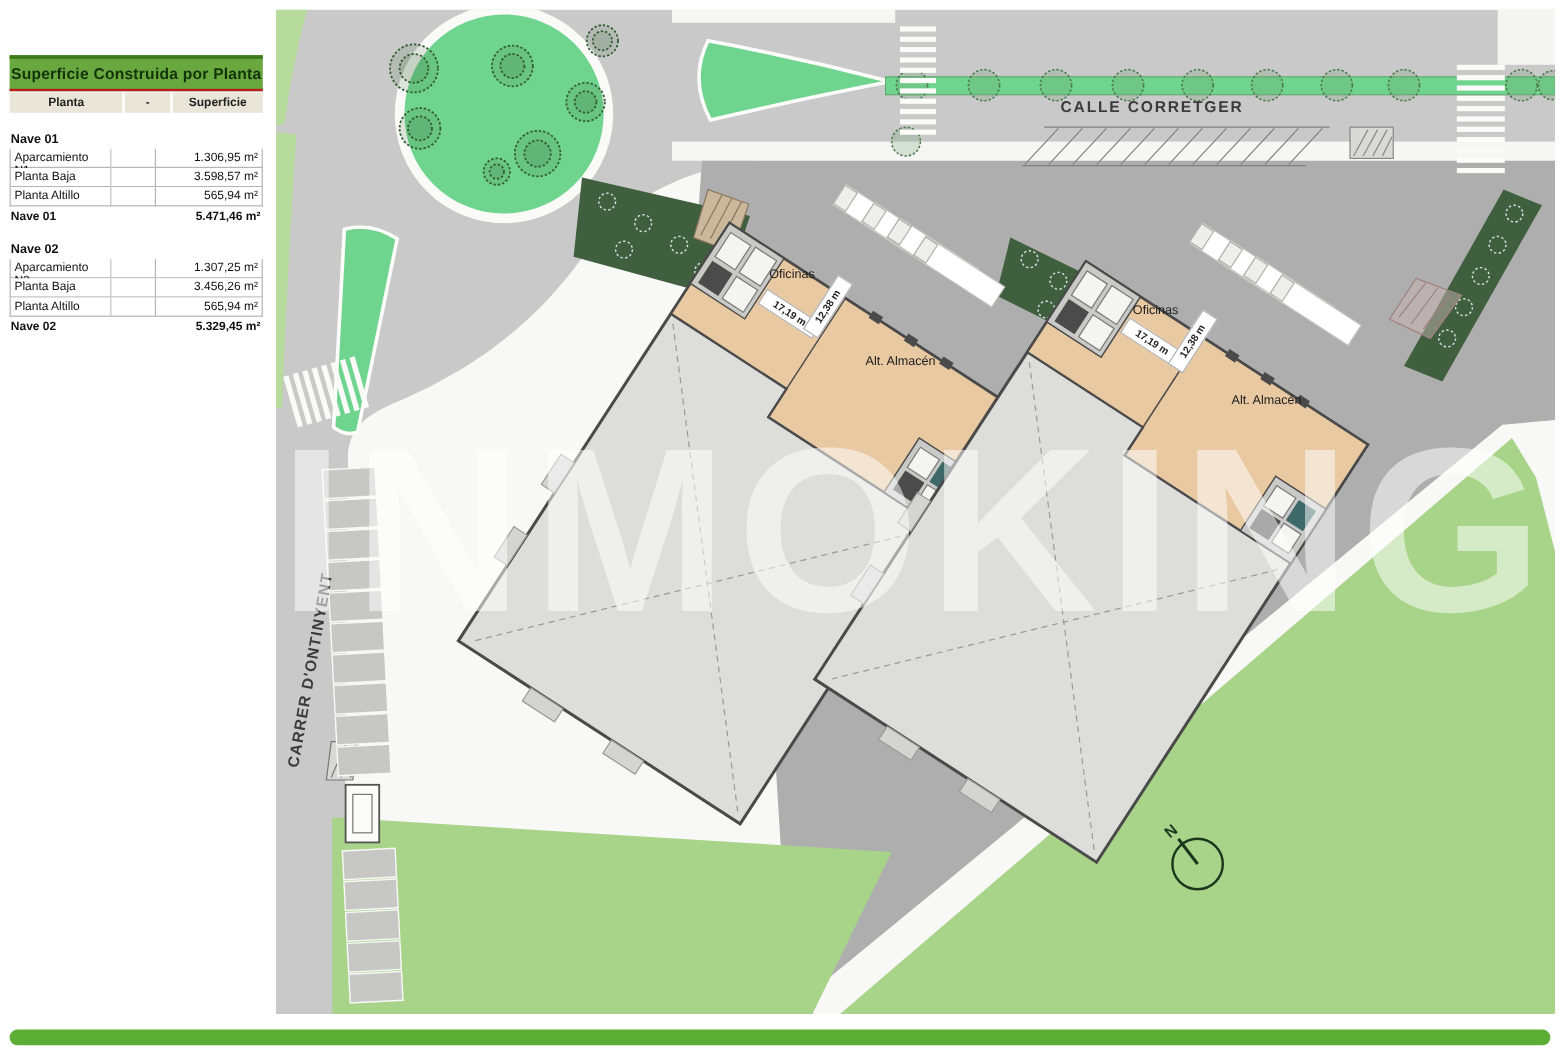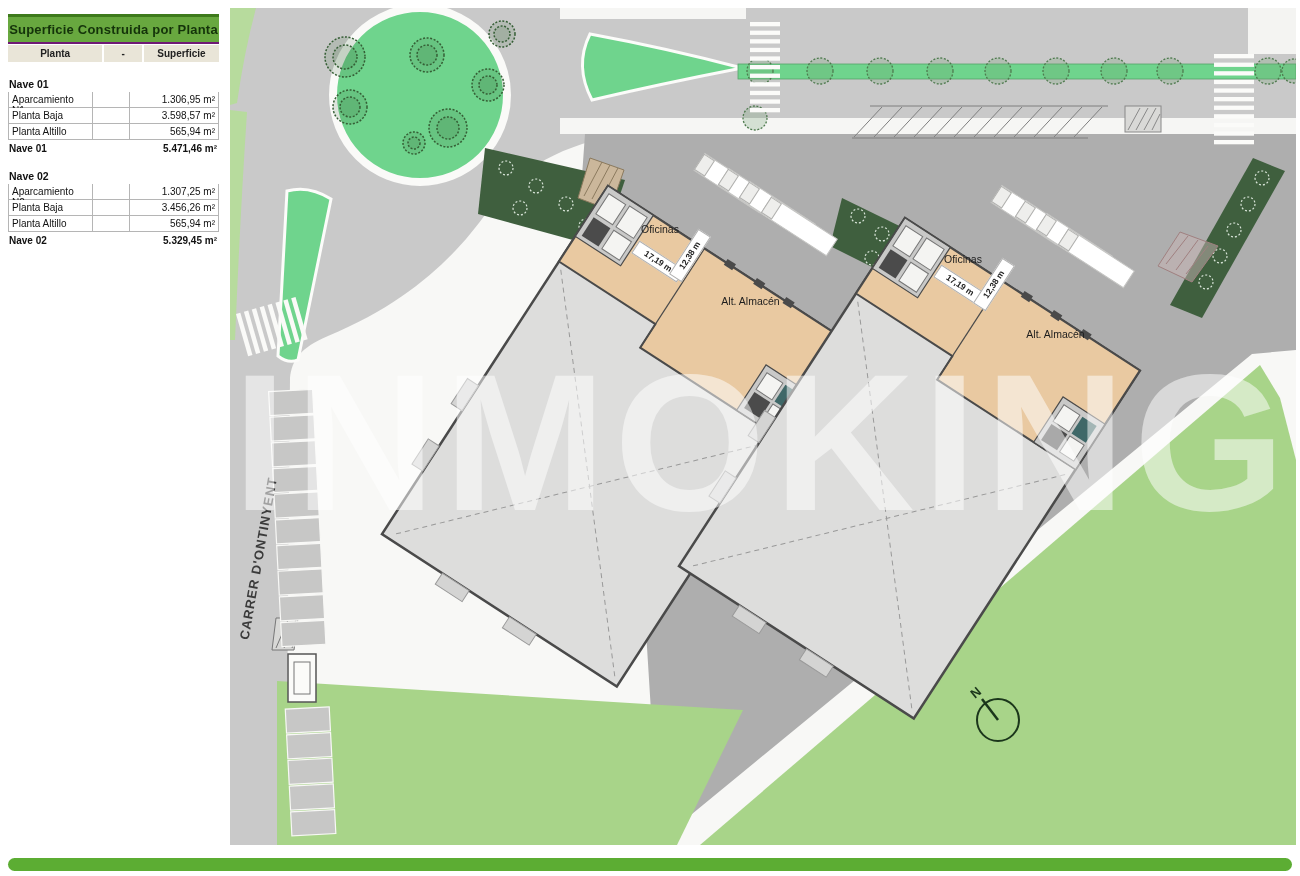--- a/index.html
+++ b/index.html
@@ -3,23 +3,23 @@
 <meta charset="utf-8">
 <style>
   html,body{margin:0;padding:0;}
   body{
     width:1300px;height:876px;position:relative;background:#ffffff;
     font-family:"Liberation Sans", sans-serif;overflow:hidden;
   }
   
   .panel{position:absolute;left:8px;top:14px;width:211px;}
   .tbl-title{
-    background:#68a83f;border-top:3px solid #3e7a1c;border-bottom:2px solid #701a75;
+    background:#68a83f;border-top:3px solid #3e7a1c;border-bottom:2px solid #b91c1c;
     color:#14330a;font-size:13px;font-weight:700;text-align:center;
-    padding:5px 0 5px 0;letter-spacing:.2px;
+    padding:5px 0 5px 0;letter-spacing:.2px;margin-top:32px;
   }
   .tbl-cols{display:flex;background:#e9e5d8;margin-top:1px;}
   .tbl-cols .c{font-size:10px;font-weight:700;color:#222;padding:3px 1px;border-right:2px solid #ffffff;text-align:center;}
   .tbl-cols .c:last-child{border-right:none;}
   .c1{width:96px;} .c2{width:37px;} .c3{width:76px;}
   .section{margin-top:15px;}
   .sec-name{font-size:10.5px;font-weight:700;color:#111;padding:1px 1px 2px 1px;}
   .drow{display:flex;}
   .drow .cell{
     border:1px solid #b5b5b5;border-top:none;font-size:10px;font-weight:400;color:#111;
@@ -362,20 +362,21 @@
           <rect x="210" y="-4" width="10" height="7"></rect>
     </g>
   </g>
 
   <g stroke="#1b361b" fill="none">
     <circle cx="768" cy="712" r="21" stroke-width="2"></circle>
     <line x1="768" y1="712" x2="752" y2="691" stroke-width="2.5"></line>
   </g>
 </svg>
 
+  <div class="plan-label street-top" style="left:560px;top:73px;width:340px;">CALLE CORRETGER</div>
   <div class="plan-label street-left" style="left:-48px;top:550px;width:150px;transform:rotate(-80deg);">CARRER D'ONTINYENT</div>
 
   <div class="bldg-label" style="left:385px;top:215px;width:90px;">Oficinas</div>
   <div class="bldg-label" style="left:468px;top:287px;width:105px;">Alt. Almacén</div>
   <div class="dim-pill" style="left:401px;top:246px;transform:rotate(33deg);">17,19 m</div>
   <div class="dim-pill" style="left:433px;top:240px;transform:rotate(-57deg);">12,38 m</div>
 
   <div class="bldg-label" style="left:688px;top:245px;width:90px;">Oficinas</div>
   <div class="bldg-label" style="left:773px;top:320px;width:105px;">Alt. Almacén</div>
   <div class="dim-pill" style="left:703px;top:270px;transform:rotate(33deg);">17,19 m</div>

